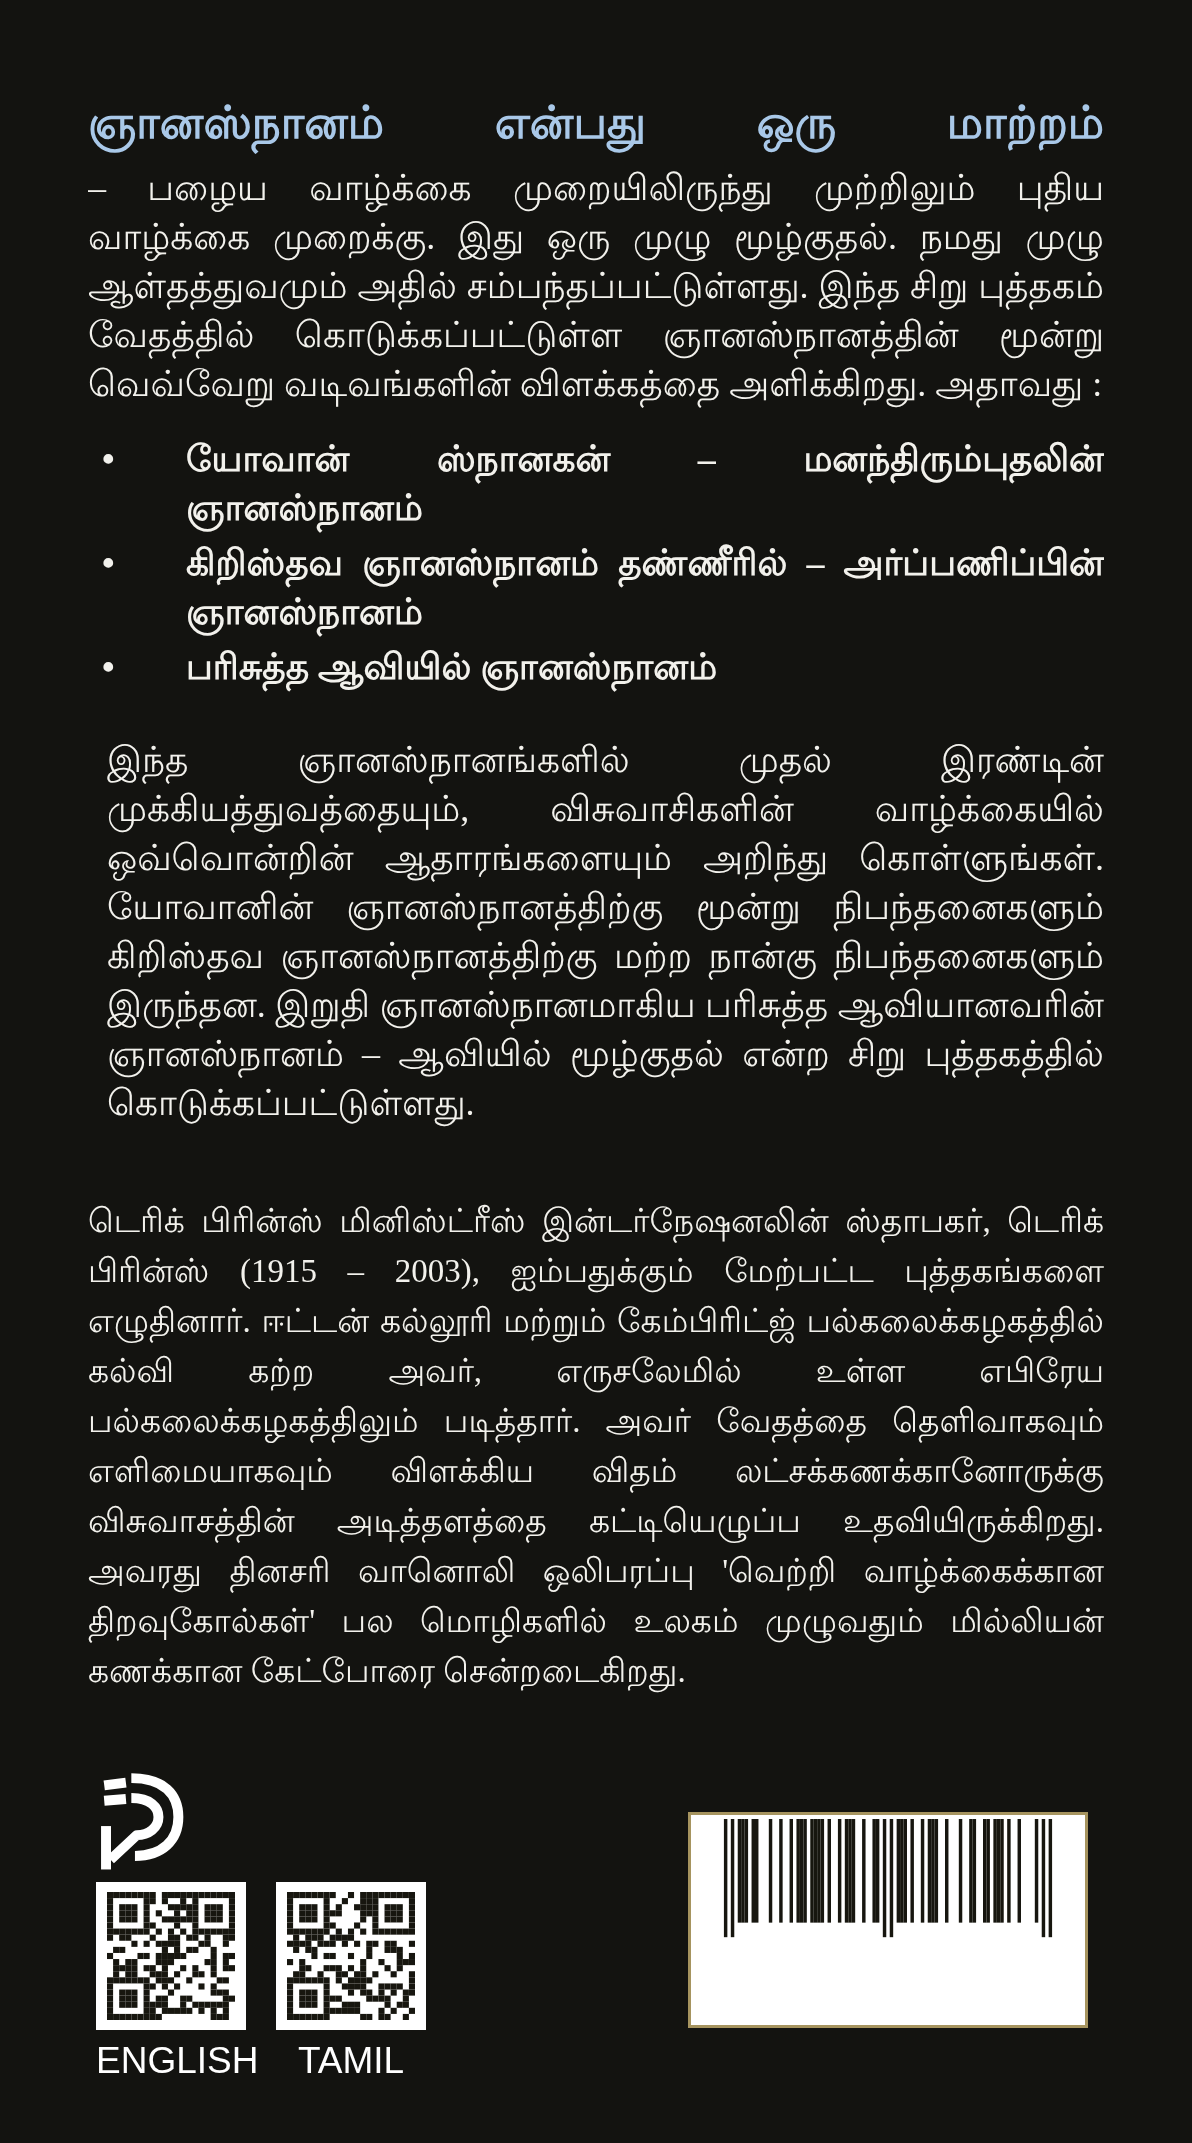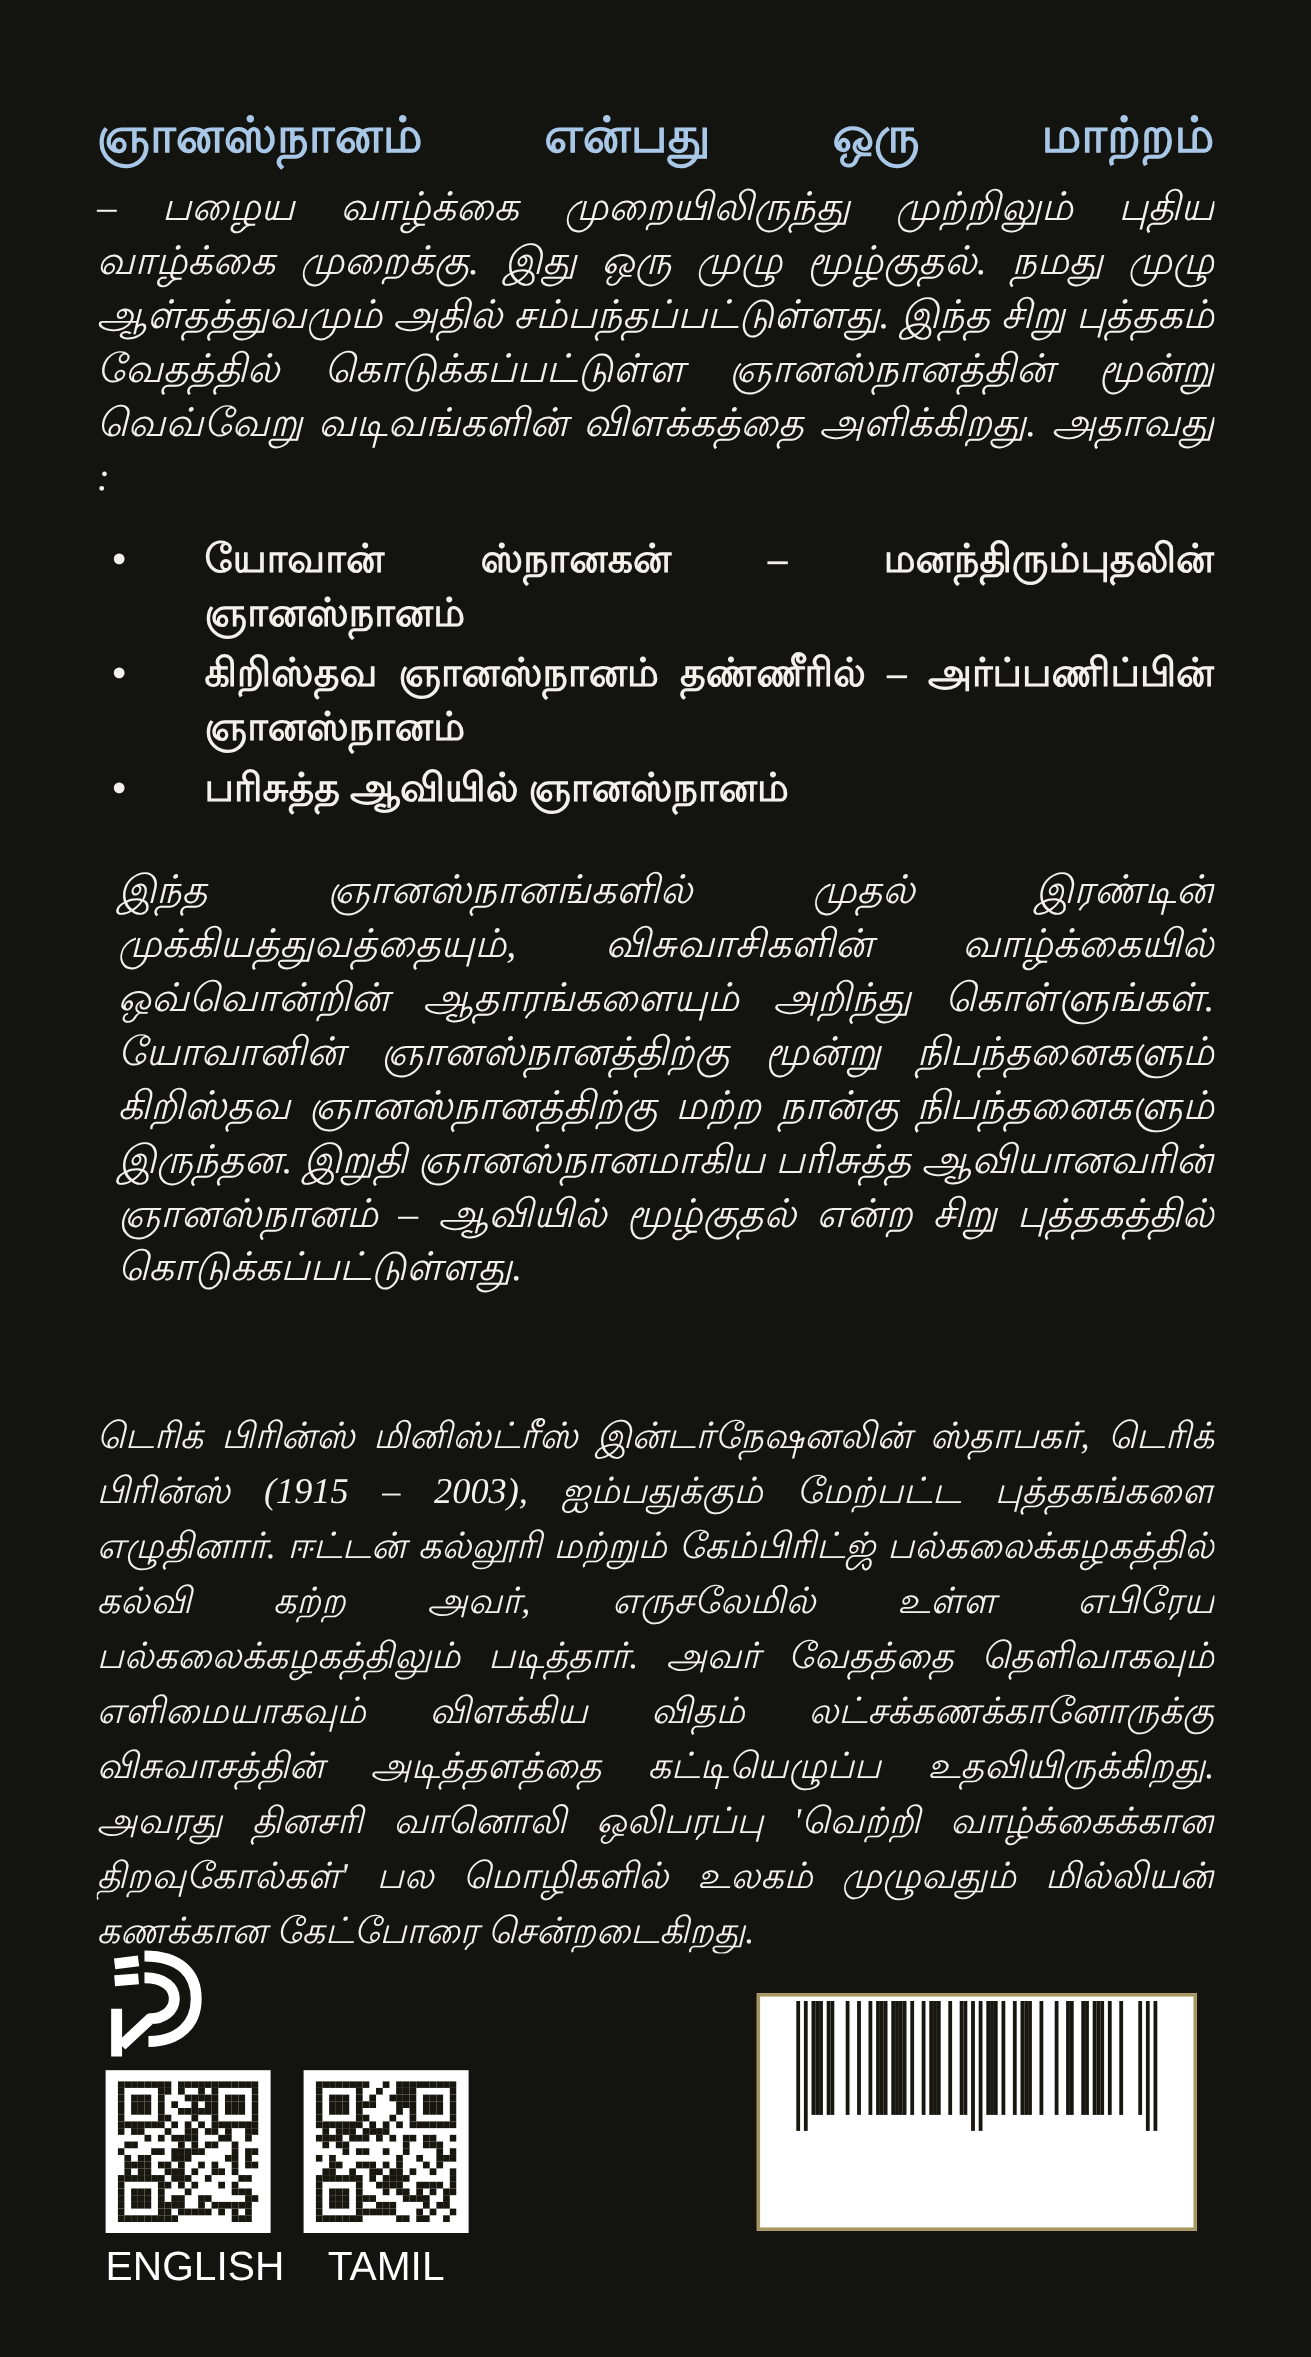--- a/index.html
+++ b/index.html
@@ -17,25 +17,24 @@
     position:absolute; left:88px; right:88px; top:96px; height:1680px;
     overflow:hidden;
   }
   h1.title{
     margin:0; font-size:45px; line-height:54px; font-weight:bold;
     color:var(--heading); text-align:justify; text-align-last:justify;
   }
   p.body{
     margin:0; font-size:36px; line-height:49px; text-align:justify;
     color:var(--body);
-    font-style:italic;
   }
   p.intro{margin-top:14px;}
   p.summary{margin-top:44px;margin-left:19px;}
-  p.bio{margin-top:104px; font-size:33px; line-height:50px;}
+  p.bio{margin-top:68px; font-size:33px; line-height:50px;}
   ul.baptism-list{
     list-style:none; margin:26px 0 0 0; padding:0;
     font-weight:bold; font-size:36px; line-height:49px;
   }
   ul.baptism-list li{display:flex; margin-bottom:6px;}
   ul.baptism-list .bullet{flex:0 0 84px; padding-left:14px;}
   ul.baptism-list .item-text{flex:1; text-align:justify;}
 
   
   .logo-row{

